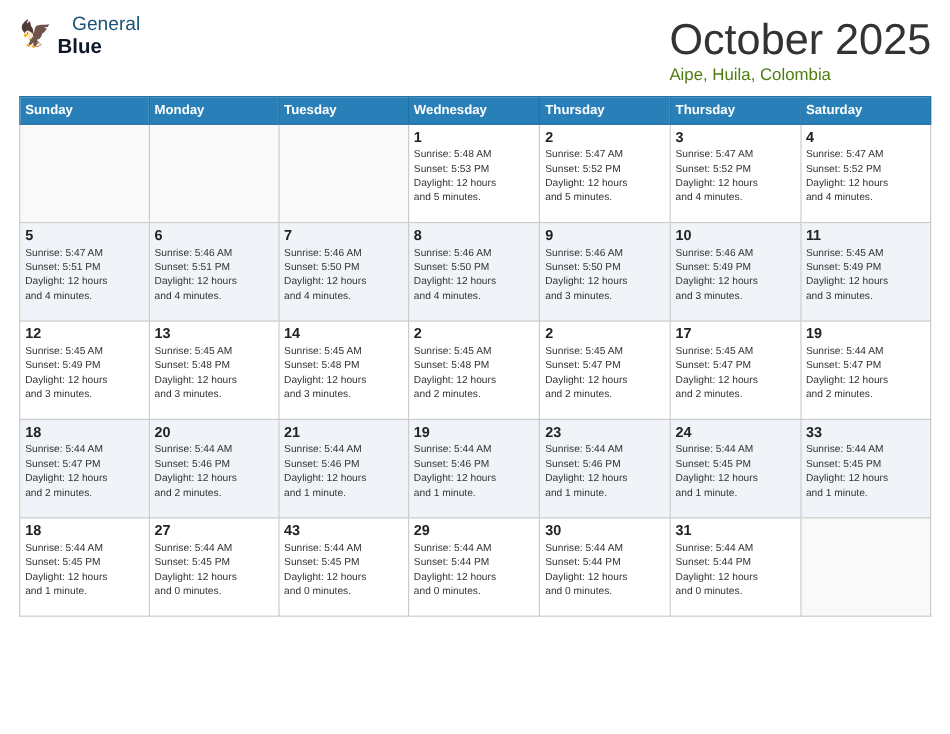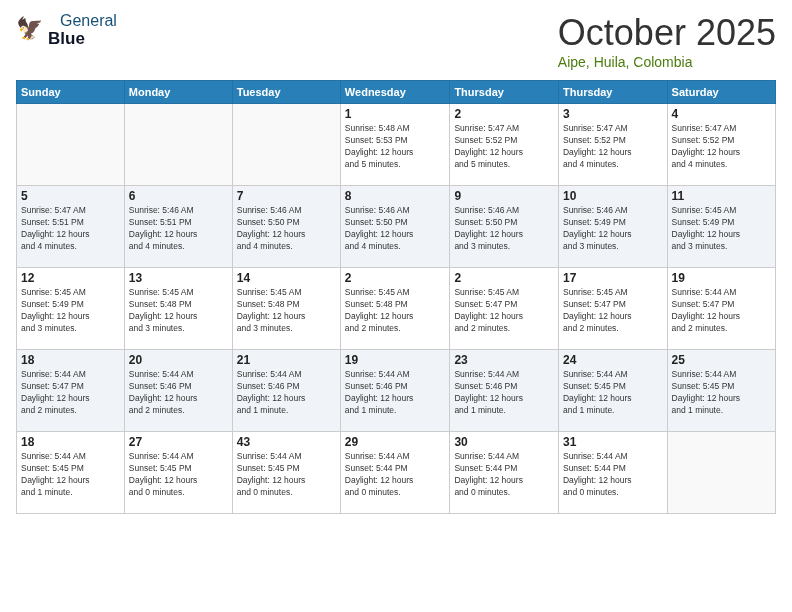--- a/index.html
+++ b/index.html
@@ -289,21 +289,21 @@
 and 1 minute.</div>
           </td>
           <td>
             <div class="day-num">24</div>
             <div class="day-info" style="white-space: pre-line;">Sunrise: 5:44 AM
 Sunset: 5:45 PM
 Daylight: 12 hours
 and 1 minute.</div>
           </td>
           <td>
-            <div class="day-num">25</div>
+            <div class="day-num">33</div>
             <div class="day-info" style="white-space: pre-line;">Sunrise: 5:44 AM
 Sunset: 5:45 PM
 Daylight: 12 hours
 and 1 minute.</div>
           </td>
         </tr>
         <tr>
           <td>
             <div class="day-num">18</div>
             <div class="day-info" style="white-space: pre-line;">Sunrise: 5:44 AM

